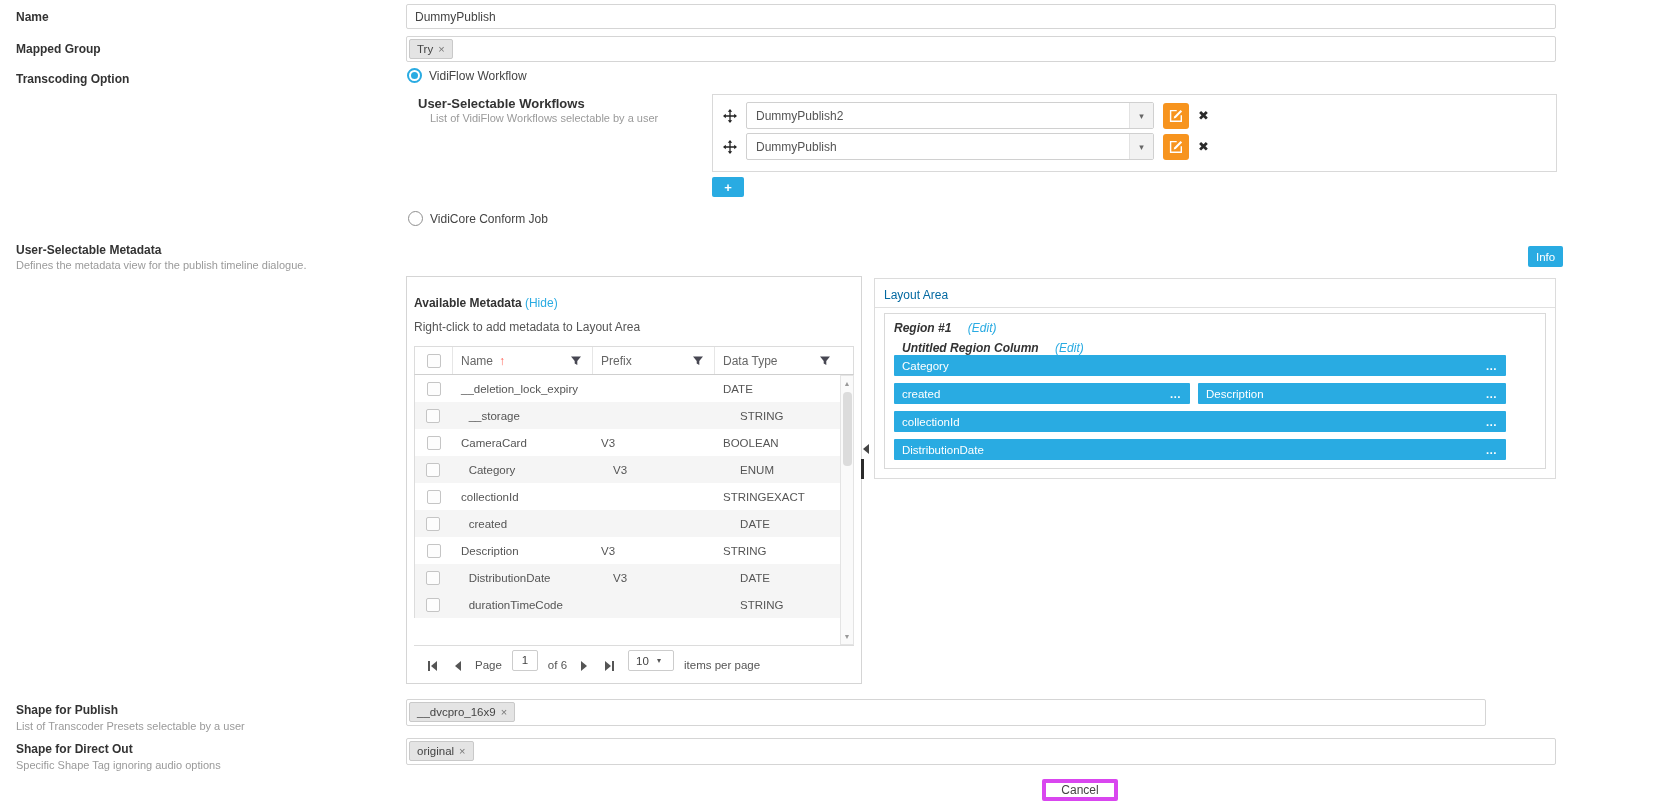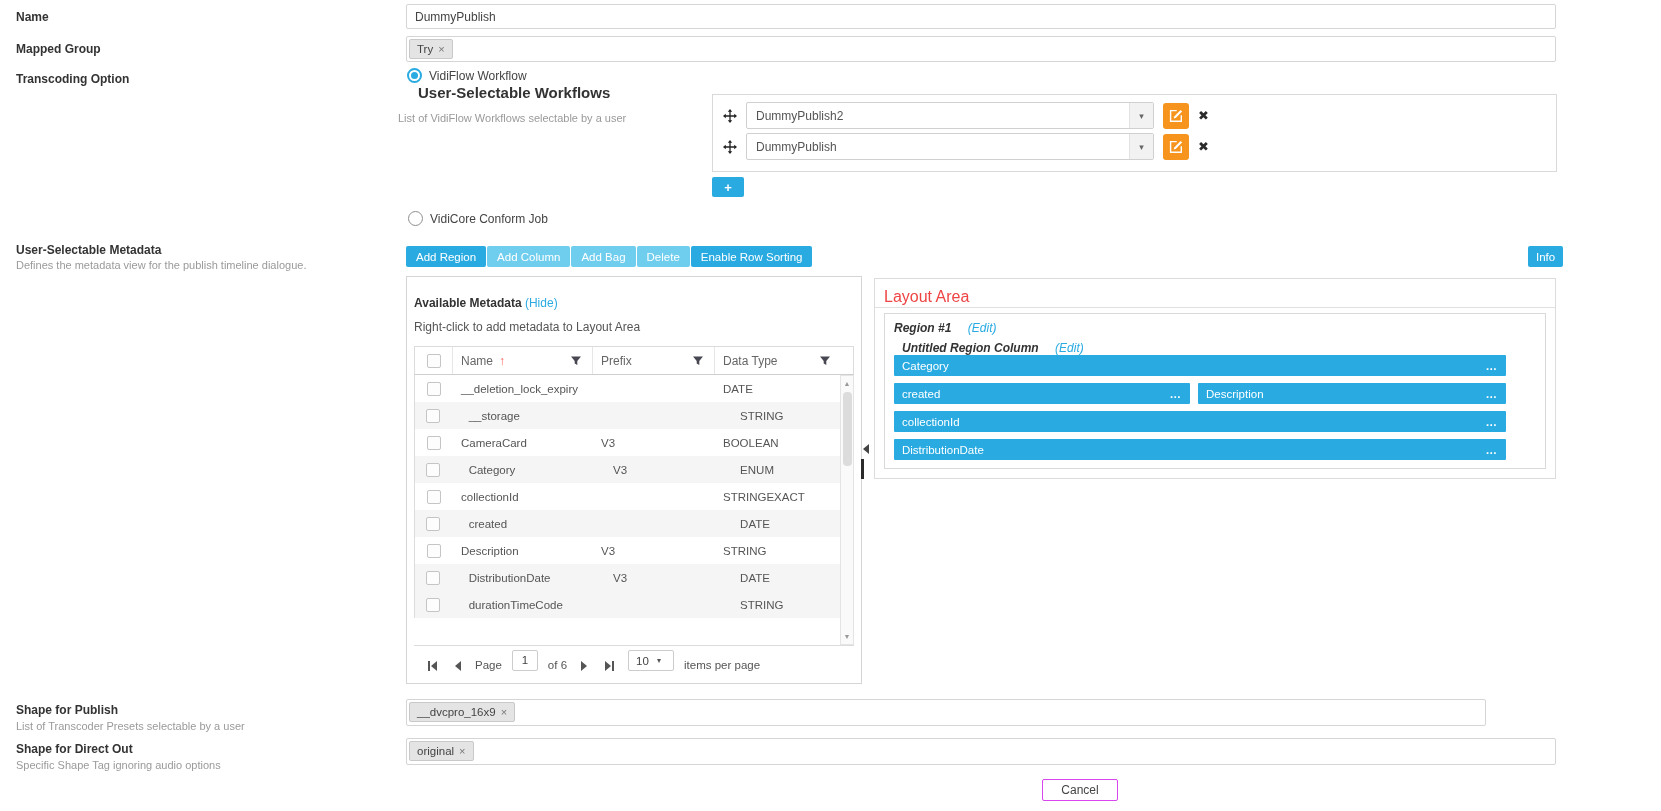--- a/index.html
+++ b/index.html
@@ -75,39 +75,39 @@
   .tri-r { width:0; height:0; border-top:5px solid transparent; border-bottom:5px solid transparent; border-left:6px solid #555; }
   .pg-bar { width:2px; height:10px; background:#555; }
   .pg-input { width:26px; height:21px; border:1px solid #ccc; border-radius:2px; text-align:center; font-size:11.5px;
               color:#444; line-height:19px; background:#fff; }
   .pg-select { width:46px; height:21px; border:1px solid #ccc; border-radius:2px; background:#fff; display:flex;
                align-items:center; font-size:11.5px; color:#444; cursor:pointer; }
   .pg-select .v { flex:1; padding-left:7px; }
   .pg-select .a { width:16px; font-size:8px; color:#555; }
 
   
-  .lay-title { font-size:16px; color:#ef4444; }
+  .lay-title { font-size:12px; color:#0369a1; }
   .lay-divider { position:absolute; height:1px; background:#e0e0e0; }
   .region-box { border:1px solid #d9d9d9; background:#fff; }
   .it { font-style:italic; font-weight:600; font-size:12px; color:#333; }
   .it-link { font-style:italic; font-size:12px;margin-left:12px; }
   .bar-row { display:flex; gap:8px; margin-bottom:7px; }
   .mbar { height:21px; background:#29abe2; border-radius:1px; color:#fff; font-size:11.5px; display:flex;
           align-items:center; padding:0 8px; cursor:grab; }
   .mbar .dots { margin-left:auto; font-weight:700; letter-spacing:1px; line-height:8px; }
 
   
   .split-arrow { width:0; height:0; border-top:5px solid transparent; border-bottom:5px solid transparent;
                  border-right:6px solid #444; cursor:pointer; }
   .split-bar { width:3px; height:20px; background:#2b2b2b; cursor:col-resize; }
 
   
   .btn-save { background:#29abe2; color:#fff; border:1px solid #29abe2; border-radius:2px; width:76px; height:22px;
               font-size:12px; display:flex; align-items:center; justify-content:center; cursor:pointer; }
-  .btn-cancel { background:#fff; color:#444; border:1px solid #d946ef; border-radius:2px; width:76px; height:22px;
+  .btn-cancel { background:#fff; color:#444; border:4px solid #d946ef; border-radius:2px; width:76px; height:22px;
                 font-size:12px; display:flex; align-items:center; justify-content:center; cursor:pointer;text-align:center; }
   .btn-info { background:#29abe2; color:#fff; border-radius:2px; height:21px; padding:0 8px; font-size:11.5px;
               display:flex; align-items:center; cursor:pointer; }
 </style>
 </head>
 <body>
 
 <div id="stage">
 
   <div class="abs lbl" style="left:16px; top:10px;">Name</div>
@@ -124,22 +124,22 @@
   </div>
 
   <div class="abs lbl" style="left:16px; top:72px;">Transcoding Option</div>
   <div class="abs" style="left:407px; top:68px; display:flex; align-items:center; gap:7px;">
     <div class="radio-on">
         <div class="dot"></div>
       </div>
     <span class="radio-lbl">VidiFlow Workflow</span>
   </div>
 
-  <div class="abs lbl" style="left:418px; top:84px; font-size:15px;">User-Selectable Workflows</div>
-  <div class="abs desc" style="left:398px; top:112px;">List of VidiFlow Workflows selectable by a user</div>
+  <div class="abs lbl" style="left:418px; top:96px; font-size:13px;">User-Selectable Workflows</div>
+  <div class="abs desc" style="left:430px; top:112px;">List of VidiFlow Workflows selectable by a user</div>
 
   <div class="abs wf-box" style="left:712px; top:94px; width:845px; height:78px;">
     <div class="wf-row">
       <span style="display:flex;">
         <svg width="14" height="14" viewBox="0 0 14 14">
             <path d="M7 0l2.2 2.8H4.8L7 0Zm0 14-2.2-2.8h4.4L7 14ZM0 7l2.8-2.2v4.4L0 7Zm14 0-2.8 2.2V4.8L14 7ZM6.35 2.5h1.3v9h-1.3ZM2.5 6.35h9v1.3h-9Z" fill="#222"></path>
           </svg>
       </span>
       <div class="wf-select">
         <span class="val">DummyPublish2</span>
@@ -175,27 +175,20 @@
   <div class="abs btn-add" style="left:712px; top:177px;">+</div>
 
   <div class="abs" style="left:408px; top:211px; display:flex; align-items:center; gap:7px;">
     <div class="radio-off"></div>
     <span class="radio-lbl">VidiCore Conform Job</span>
   </div>
 
   <div class="abs lbl" style="left:16px; top:243px;">User-Selectable Metadata</div>
   <div class="abs desc" style="left:16px; top:259px;">Defines the metadata view for the publish timeline dialogue.</div>
 
-  <div class="abs toolbar" style="left:406px; top:246px;">
-    <div class="tb-btn tb-solid">Add Region</div>
-    <div class="tb-btn tb-light">Add Column</div>
-    <div class="tb-btn tb-light">Add Bag</div>
-    <div class="tb-btn tb-light">Delete</div>
-    <div class="tb-btn tb-solid">Enable Row Sorting</div>
-  </div>
   <div class="abs btn-info" style="left:1528px; top:246px;">Info</div>
 
   <div class="abs panel" style="left:406px; top:276px; width:456px; height:408px;"></div>
   <div class="abs" style="left:414px; top:296px; font-size:12px; font-weight:700;">
     <span>Available Metadata</span>
     <span class="link" style="font-weight:400;">(Hide)</span>
   </div>
   <div class="abs" style="left:414px; top:320px; font-size:12px; color:#555;">Right-click to add metadata to Layout Area</div>
 
   <div class="abs grid-head" style="left:414px; top:346px; width:440px;">

